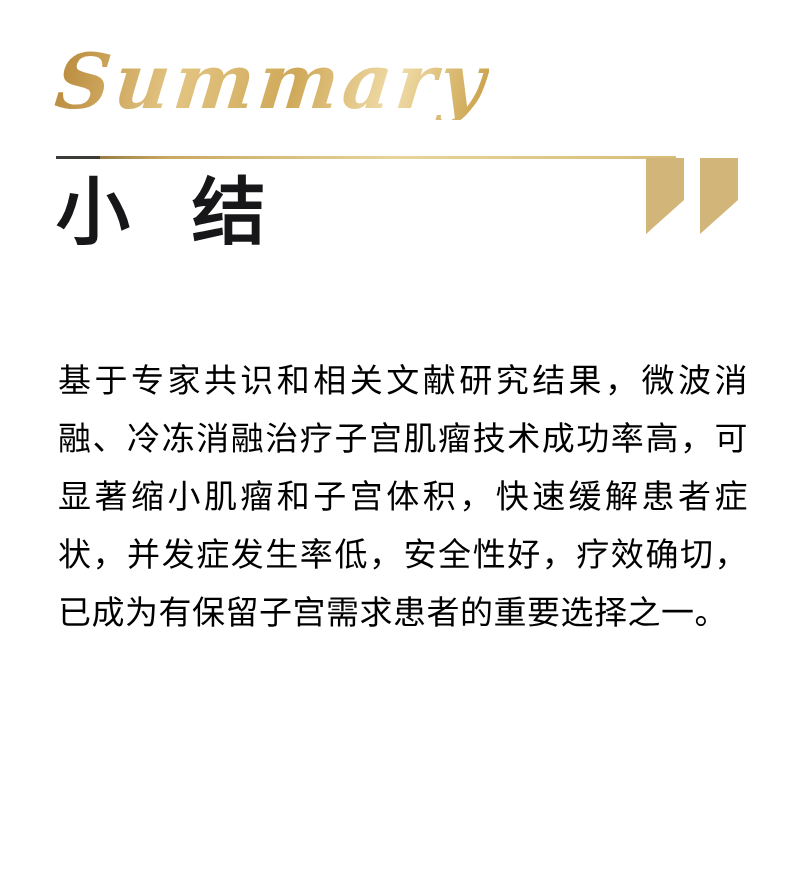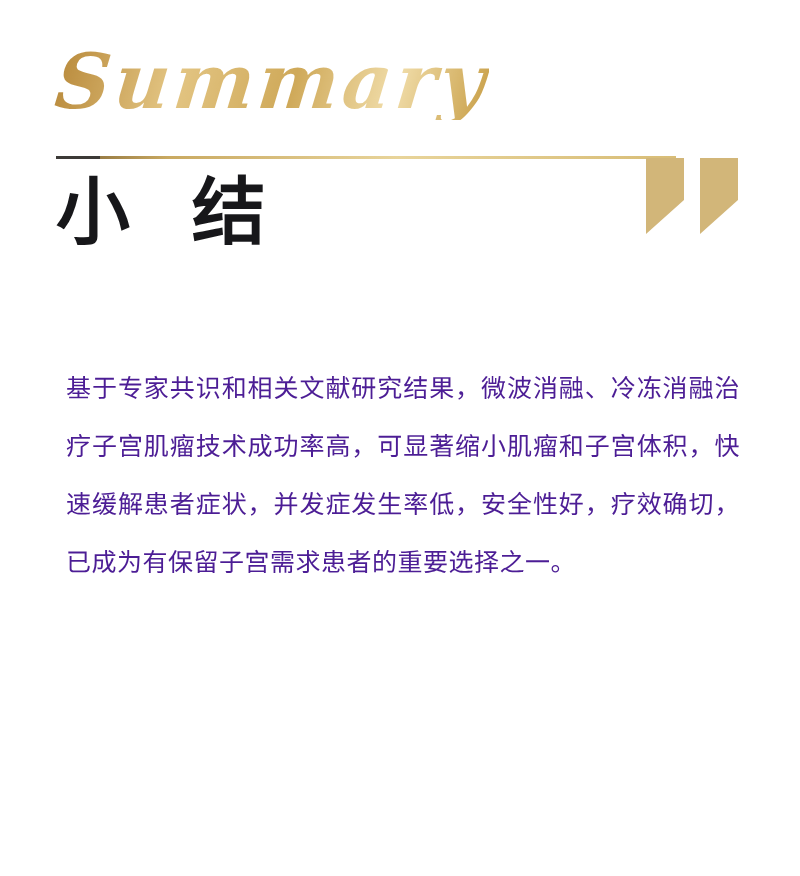--- a/index.html
+++ b/index.html
@@ -114,28 +114,28 @@
 
   
   .body-wrap {
     position: absolute;
     left: 58px;
     top: 352px;
     width: 690px;
   }
   .paragraph {
     font-family: "DejaVu Sans", "Liberation Sans", sans-serif;
-    font-size: 25px;
+    font-size: 33px;
     line-height: 58px;
-    color: #4c1d95;
+    color: #000000;
     letter-spacing: 0.5px;
     text-align: justify;
     text-justify: inter-character;
     font-weight: 500;
-    margin: 8px;
+    margin: 0;
   }
 </style>
 </head>
 <body>
 
 <div class="slide">
 
   <div class="header">
 
     <div class="script-title">Summary</div>

